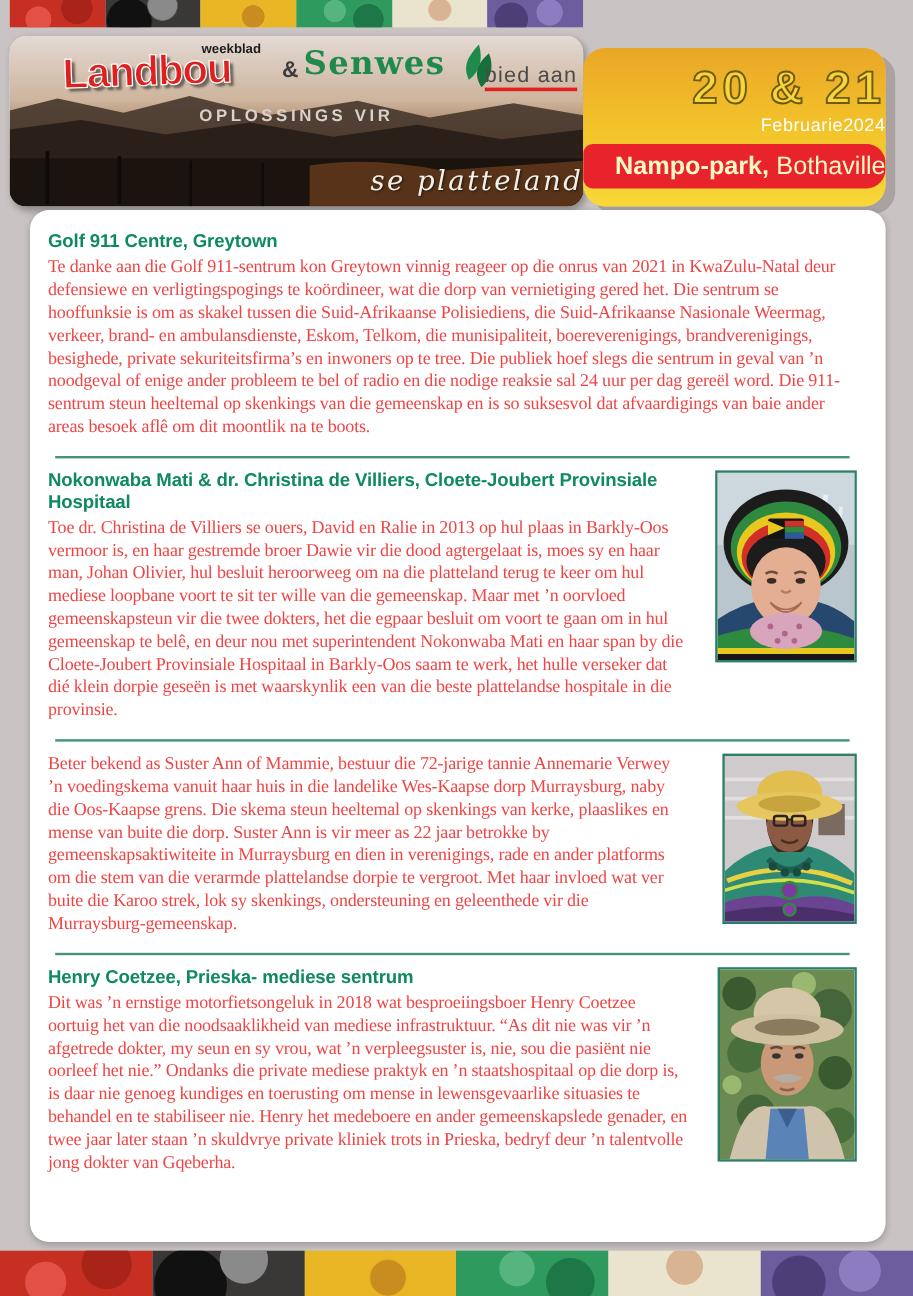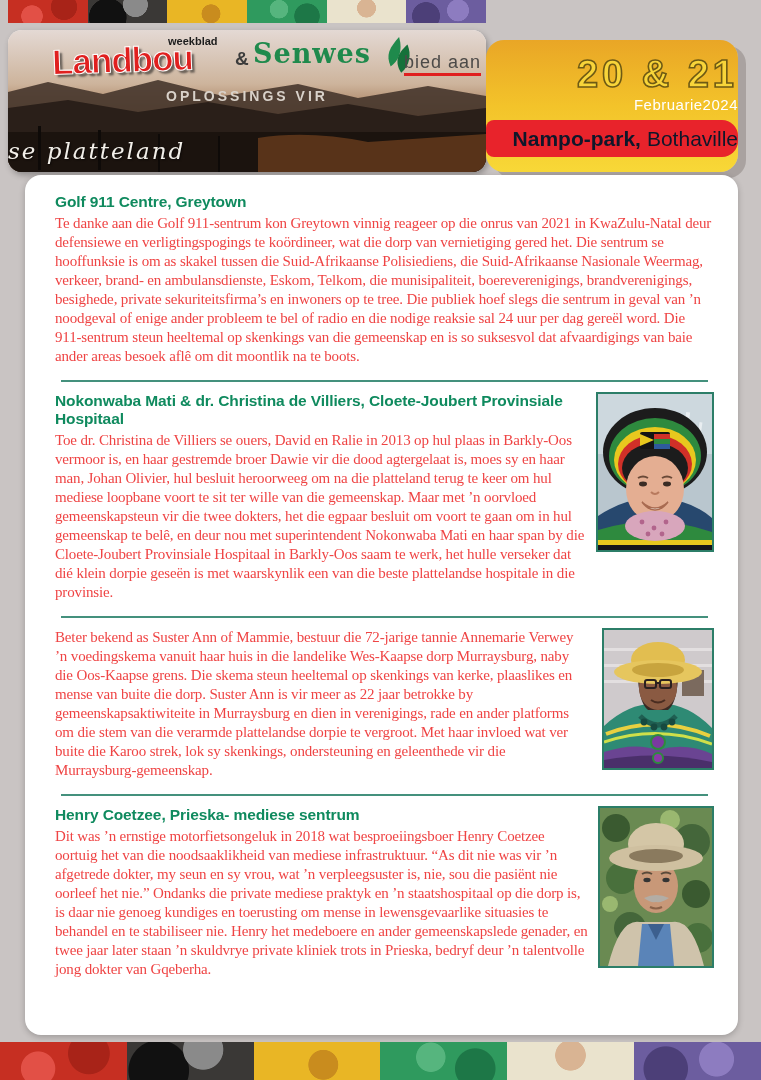--- a/index.html
+++ b/index.html
@@ -55,51 +55,51 @@
     font-size:14px;letter-spacing:3px;color:#d9d2ca;font-weight:bold;
   }
   .tag-main{
     position:absolute;left:0;top:72px;width:100%;text-align:center;z-index:3;
     font-size:37px;font-weight:bold;letter-spacing:1px;
     background:linear-gradient(90deg,#d62e28 0%,#d62e28 11%,#7a7e86 17%,#55595f 26%,#caa42e 34%,#cfd13a 43%,#2e9a4a 53%,#9a8f85 62%,#dcdcd8 71%,#4a7ec8 82%,#8093b0 93%);
     -webkit-background-clip:text;background-clip:text;color:transparent;
     filter:drop-shadow(0 0 2px rgba(255,255,255,.35));
   }
   .tag-sub{
-    position:absolute;left:0;top:108px;width:100%;text-align:left;z-index:3;
+    position:absolute;left:0;top:108px;width:100%;text-align:right;z-index:3;
     font-family:"DejaVu Serif","Liberation Serif",serif;font-style:italic;
     font-size:23px;color:#f2efe9;letter-spacing:2px;
     text-shadow:1px 1px 2px rgba(0,0,0,.6);
   }
 
   
   .badge{
     position:absolute;left:486px;top:40px;width:252px;height:132px;
     border-radius:18px;overflow:hidden;
     background:linear-gradient(180deg,#e9a626 0%,#f3c32a 50%,#f8d837 100%);
     box-shadow:8px 6px 0 rgba(142,135,132,.55);
     text-align:right;
   }
   .badge-dates{
     margin-top:13px;font-size:38px;font-weight:bold;letter-spacing:4px;
     color:rgba(248,216,60,.9);-webkit-text-stroke:1.6px #6e5a14;
   }
   .badge-month{margin-top:0px;font-size:15px;font-weight:normal;color:#ffffff;letter-spacing:.5px;margin-left:32px;}
   .badge-pill{
     margin-top:7px;height:37px;line-height:37px;background:#e8232b;
-    border-radius:8px 16px 16px 8px;color:#0f172a;font-size:21px;white-space:nowrap;
+    border-radius:8px 16px 16px 8px;color:#fef9c3;font-size:21px;white-space:nowrap;
   }
   .badge-pill .loc-bold{font-weight:bold;}
   .badge-pill .loc-rest{font-weight:normal;margin-left:6px;}
 
   
   .main-card{
     position:absolute;left:25px;top:175px;width:713px;height:860px;
     background:#ffffff;border-radius:16px;box-shadow:0 2px 6px rgba(0,0,0,.22);
-    box-sizing:border-box;padding:18px 24px 0 30px;
+    box-sizing:border-box;padding:18px 24px 0 15px;
   }
   .section h2{
     margin:0 0 3px 0;font-size:15.5px;font-weight:bold;color:#0f8a5e;letter-spacing:-.1px;
   }
   .section p{
     margin:0;font-size:15px;line-height:19px;color:#ef4444;letter-spacing:-.15px;font-family:Liberation Serif, serif;
   }
   .divider{border:none;border-top:2px solid #44917d;margin:14px 6px 10px 6px;}
   .row{display:flex;align-items:flex-start;}
   .row .txt{flex:0 0 534px;}

